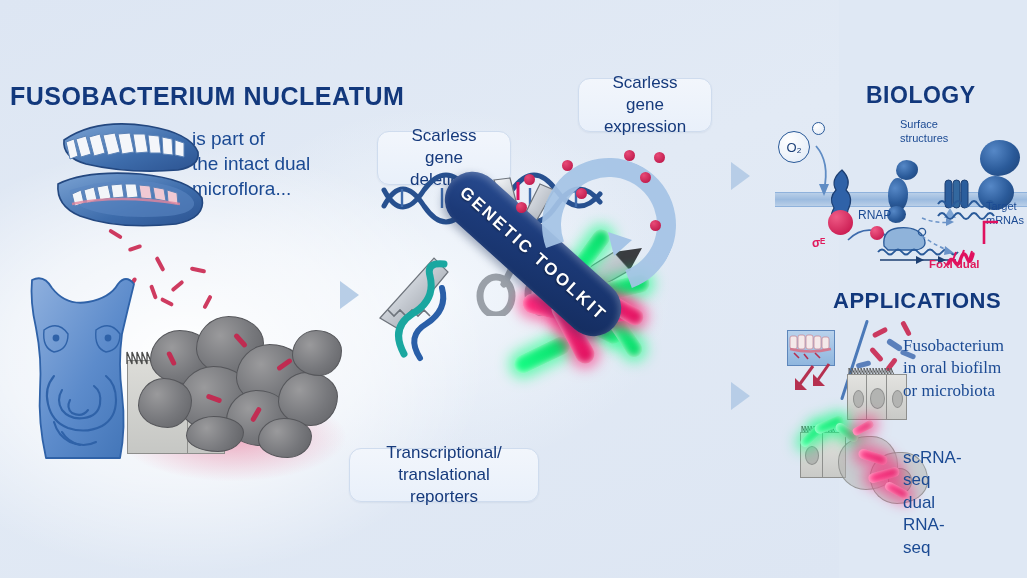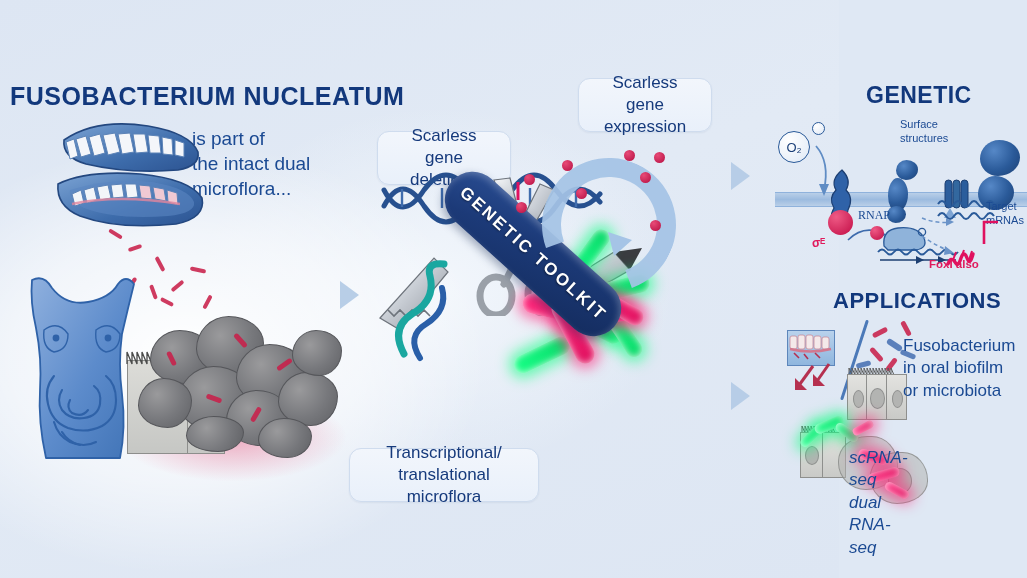--- a/index.html
+++ b/index.html
@@ -231,21 +231,21 @@
 
   <div class="flowarrow" style="left:340px;top:281px;"></div>
 
   <div class="callout" style="left:377px;top:131px;width:134px;height:54px;">Scarless
 gene deletions</div>
 
   <div class="callout" style="left:578px;top:78px;width:134px;height:54px;">Scarless
 gene expression</div>
 
   <div class="callout" style="left:349px;top:448px;width:190px;height:54px;">Transcriptional/
-translational microflora</div>
+translational reporters</div>
 
 
   <div id="toolkit">
 
     <svg class="dnawrap" viewBox="0 0 230 70">
       <g stroke="#27508f" stroke-width="5" fill="none" stroke-linecap="round">
         <path d="M4,46 Q22,12 44,46 Q66,78 88,46 Q110,12 132,46 Q154,78 176,46 Q198,14 220,42"></path>
         <path d="M4,30 Q22,64 44,30 Q66,0 88,30 Q110,62 132,30 Q154,0 176,30 Q198,60 220,34"></path>
       </g>
       <g stroke="#3f6cad" stroke-width="2.4">
@@ -317,21 +317,21 @@
     <div class="dot" style="left:252px;top:0px;"></div>
     <div class="dot" style="left:268px;top:22px;"></div>
     <div class="dot" style="left:282px;top:2px;"></div>
     <div class="dot" style="left:278px;top:70px;"></div>
     <div class="dot" style="left:144px;top:52px;"></div>
   </div>
 
   <div class="flowarrow" style="left:731px;top:162px;"></div>
   <div class="flowarrow" style="left:731px;top:382px;"></div>
 
-  <div class="heading" style="left:866px;top:82px;font-size:23px;">GENETIC</div>
+  <div class="heading" style="left:866px;top:82px;font-size:23px;">BIOLOGY</div>
 
   <div class="smalllabel" style="left:900px;top:118px;font-size:11px;">Surface structures</div>
 
   <div class="membrane" style="left:775px;top:192px;width:252px;"></div>
 
   <div class="o2" style="left:778px;top:131px;">O₂</div>
   <div class="o2" style="left:812px;top:122px;width:11px;height:11px;font-size:0;"></div>
   <svg style="position:absolute;left:806px;top:142px;width:30px;height:58px;">
     <path d="M10,4 Q24,20 18,48" fill="none" stroke="#5f8cc4" stroke-width="1.8"></path>
     <path d="M13,42 L18,54 L23,42 Z" fill="#5f8cc4"></path>
@@ -350,21 +350,21 @@
     <rect x="3" y="2" width="7" height="28" rx="3.5" fill="#2b5d9c" stroke="#1d3f72" stroke-width="1"></rect>
     <rect x="11" y="2" width="7" height="28" rx="3.5" fill="#33689f" stroke="#1d3f72" stroke-width="1"></rect>
     <rect x="19" y="2" width="7" height="28" rx="3.5" fill="#2b5d9c" stroke="#1d3f72" stroke-width="1"></rect>
   </svg>
   <div class="blob" style="left:980px;top:140px;width:40px;height:36px;"></div>
   <div class="blob" style="left:978px;top:176px;width:36px;height:34px;"></div>
   <svg style="position:absolute;left:942px;top:206px;width:16px;height:14px;">
     <path d="M8,2 L14,12 L2,12 Z" fill="#7fa5d4"></path>
   </svg>
 
-  <div class="smalllabel" style="left:858px;top:208px;font-size:12px;font-family:Liberation Serif, serif;">RNAP</div>
+  <div class="smalllabel" style="left:858px;top:208px;font-size:12px;">RNAP</div>
   <svg style="position:absolute;left:846px;top:222px;width:44px;height:26px;">
     <path d="M2,18 Q18,2 38,12" fill="none" stroke="#3f6cad" stroke-width="1.6"></path>
     <path d="M32,6 L40,13 L31,16 Z" fill="#3f6cad"></path>
   </svg>
   <div class="redball" style="left:870px;top:226px;width:14px;height:14px;"></div>
   <svg style="position:absolute;left:878px;top:222px;width:56px;height:32px;">
     <path d="M6,24 Q4,8 20,6 Q40,4 46,16 Q50,26 38,28 L10,28 Z" fill="#8fb3da" stroke="#2a5a99" stroke-width="1.3"></path>
     <circle cx="44" cy="10" r="3.6" fill="none" stroke="#2a5a99" stroke-width="1.3"></circle>
   </svg>
   <svg style="position:absolute;left:876px;top:246px;width:86px;height:18px;">
@@ -389,21 +389,21 @@
     <path d="M2,2 Q16,12 32,18" fill="none" stroke="#6a93c8" stroke-width="1.5" stroke-dasharray="4 3"></path>
     <path d="M25,12 L34,19 L24,21 Z" fill="#6a93c8"></path>
   </svg>
   <svg style="position:absolute;left:944px;top:240px;width:40px;height:28px;">
     <path d="M4,24 q3,-8 7,-2 q3,6 6,-4 q3,-8 6,0 q3,8 6,-4" fill="none" stroke="#e0115f" stroke-width="3.4" stroke-linecap="round"></path>
     <path d="M9,20 l3,-8 M17,18 l3,-8 M25,20 l3,-9" stroke="#e0115f" stroke-width="2"></path>
   </svg>
   <svg style="position:absolute;left:980px;top:216px;width:22px;height:32px;">
     <path d="M4,28 L4,6 L18,6" fill="none" stroke="#e0115f" stroke-width="2.6"></path>
   </svg>
-  <div class="pinklabel" style="left:929px;top:258px;font-size:11.5px;">FoxI also</div>
+  <div class="pinklabel" style="left:929px;top:258px;font-size:11.5px;">FoxI dual</div>
 
   <div class="heading" style="left:833px;top:288px;font-size:22px;">APPLICATIONS</div>
 
   <div class="photo" style="left:787px;top:330px;width:46px;height:34px;
         background:linear-gradient(180deg,#b9d2ec 0%, #8fb6de 100%);">
     <svg viewBox="0 0 46 34" style="width:46px;height:34px;">
       <g fill="#f4e9ea" stroke="#c88c9c" stroke-width=".8">
         <rect x="2" y="5" width="7" height="13" rx="2"></rect>
           <rect x="10" y="4" width="7" height="14" rx="2"></rect>
         <rect x="18" y="4" width="7" height="14" rx="2"></rect>
@@ -438,21 +438,21 @@
     <path d="M2,9 l0,-7 l3,7 l0,-7 l3,7 l0,-7 l3,7 l0,-7 l3,7 l0,-7 l3,7 l0,-7 l3,7 l0,-7 l3,7 l0,-7 l3,7
              l0,-7 l3,7 l0,-7 l3,7 l0,-7 l3,7 l0,-7 l3,7 l0,-7 l3,7 l0,-7 l3,7 l0,-7 l3,7" fill="none" stroke="#5c5d5c" stroke-width="1"></path>
   </svg>
   <div class="cell" style="left:847px;top:374px;width:19px;height:44px;"></div>
   <div class="cell" style="left:866px;top:374px;width:20px;height:44px;"></div>
   <div class="cell" style="left:886px;top:374px;width:19px;height:44px;"></div>
   <div class="nuc" style="left:853px;top:390px;width:9px;height:16px;border-radius:50%;"></div>
   <div class="nuc" style="left:870px;top:388px;width:13px;height:19px;"></div>
   <div class="nuc" style="left:892px;top:390px;width:9px;height:16px;border-radius:50%;"></div>
 
-  <div class="bodytext" style="left:903px;top:335px;font-size:17px;">Fusobacterium
+  <div class="bodytext" style="left:903px;top:335px;font-size:17px;font-family:Liberation Serif, serif;">Fusobacterium
 in oral biofilm
 or microbiota</div>
 
   <svg style="position:absolute;left:800px;top:424px;width:46px;height:10px;">
     <path d="M2,9 l0,-7 l3,7 l0,-7 l3,7 l0,-7 l3,7 l0,-7 l3,7 l0,-7 l3,7 l0,-7 l3,7 l0,-7 l3,7 l0,-7 l3,7
              l0,-7 l3,7 l0,-7 l3,7 l0,-7 l3,7" fill="none" stroke="#5c5d5c" stroke-width="1"></path>
   </svg>
   <div class="cell" style="left:800px;top:432px;width:22px;height:44px;"></div>
   <div class="cell" style="left:822px;top:432px;width:22px;height:44px;"></div>
   <div class="nuc" style="left:805px;top:446px;width:12px;height:17px;"></div>
@@ -461,16 +461,16 @@
   <div class="nuc" style="left:888px;top:468px;width:22px;height:24px;"></div>
 
   <div class="glow g" style="left:798px;top:432px;width:26px;height:9px;transform:rotate(-44deg);"></div>
   <div class="glow g" style="left:814px;top:420px;width:30px;height:10px;transform:rotate(-22deg);"></div>
   <div class="glow g" style="left:834px;top:428px;width:26px;height:9px;transform:rotate(36deg);"></div>
   <div class="glow m" style="left:852px;top:424px;width:22px;height:8px;transform:rotate(-28deg);"></div>
   <div class="glow m" style="left:858px;top:452px;width:30px;height:10px;transform:rotate(18deg);"></div>
   <div class="glow m" style="left:868px;top:470px;width:32px;height:10px;transform:rotate(-16deg);"></div>
   <div class="glow m" style="left:884px;top:486px;width:26px;height:9px;transform:rotate(28deg);"></div>
 
-  <div class="bodytext" style="left:849px;top:447px;font-size:17px;font-style:italic;">scRNA-seq
+  <div class="bodytext" style="left:903px;top:447px;font-size:17px;">scRNA-seq
 dual RNA-seq</div>
 
 </div>
 
 </body></html>

